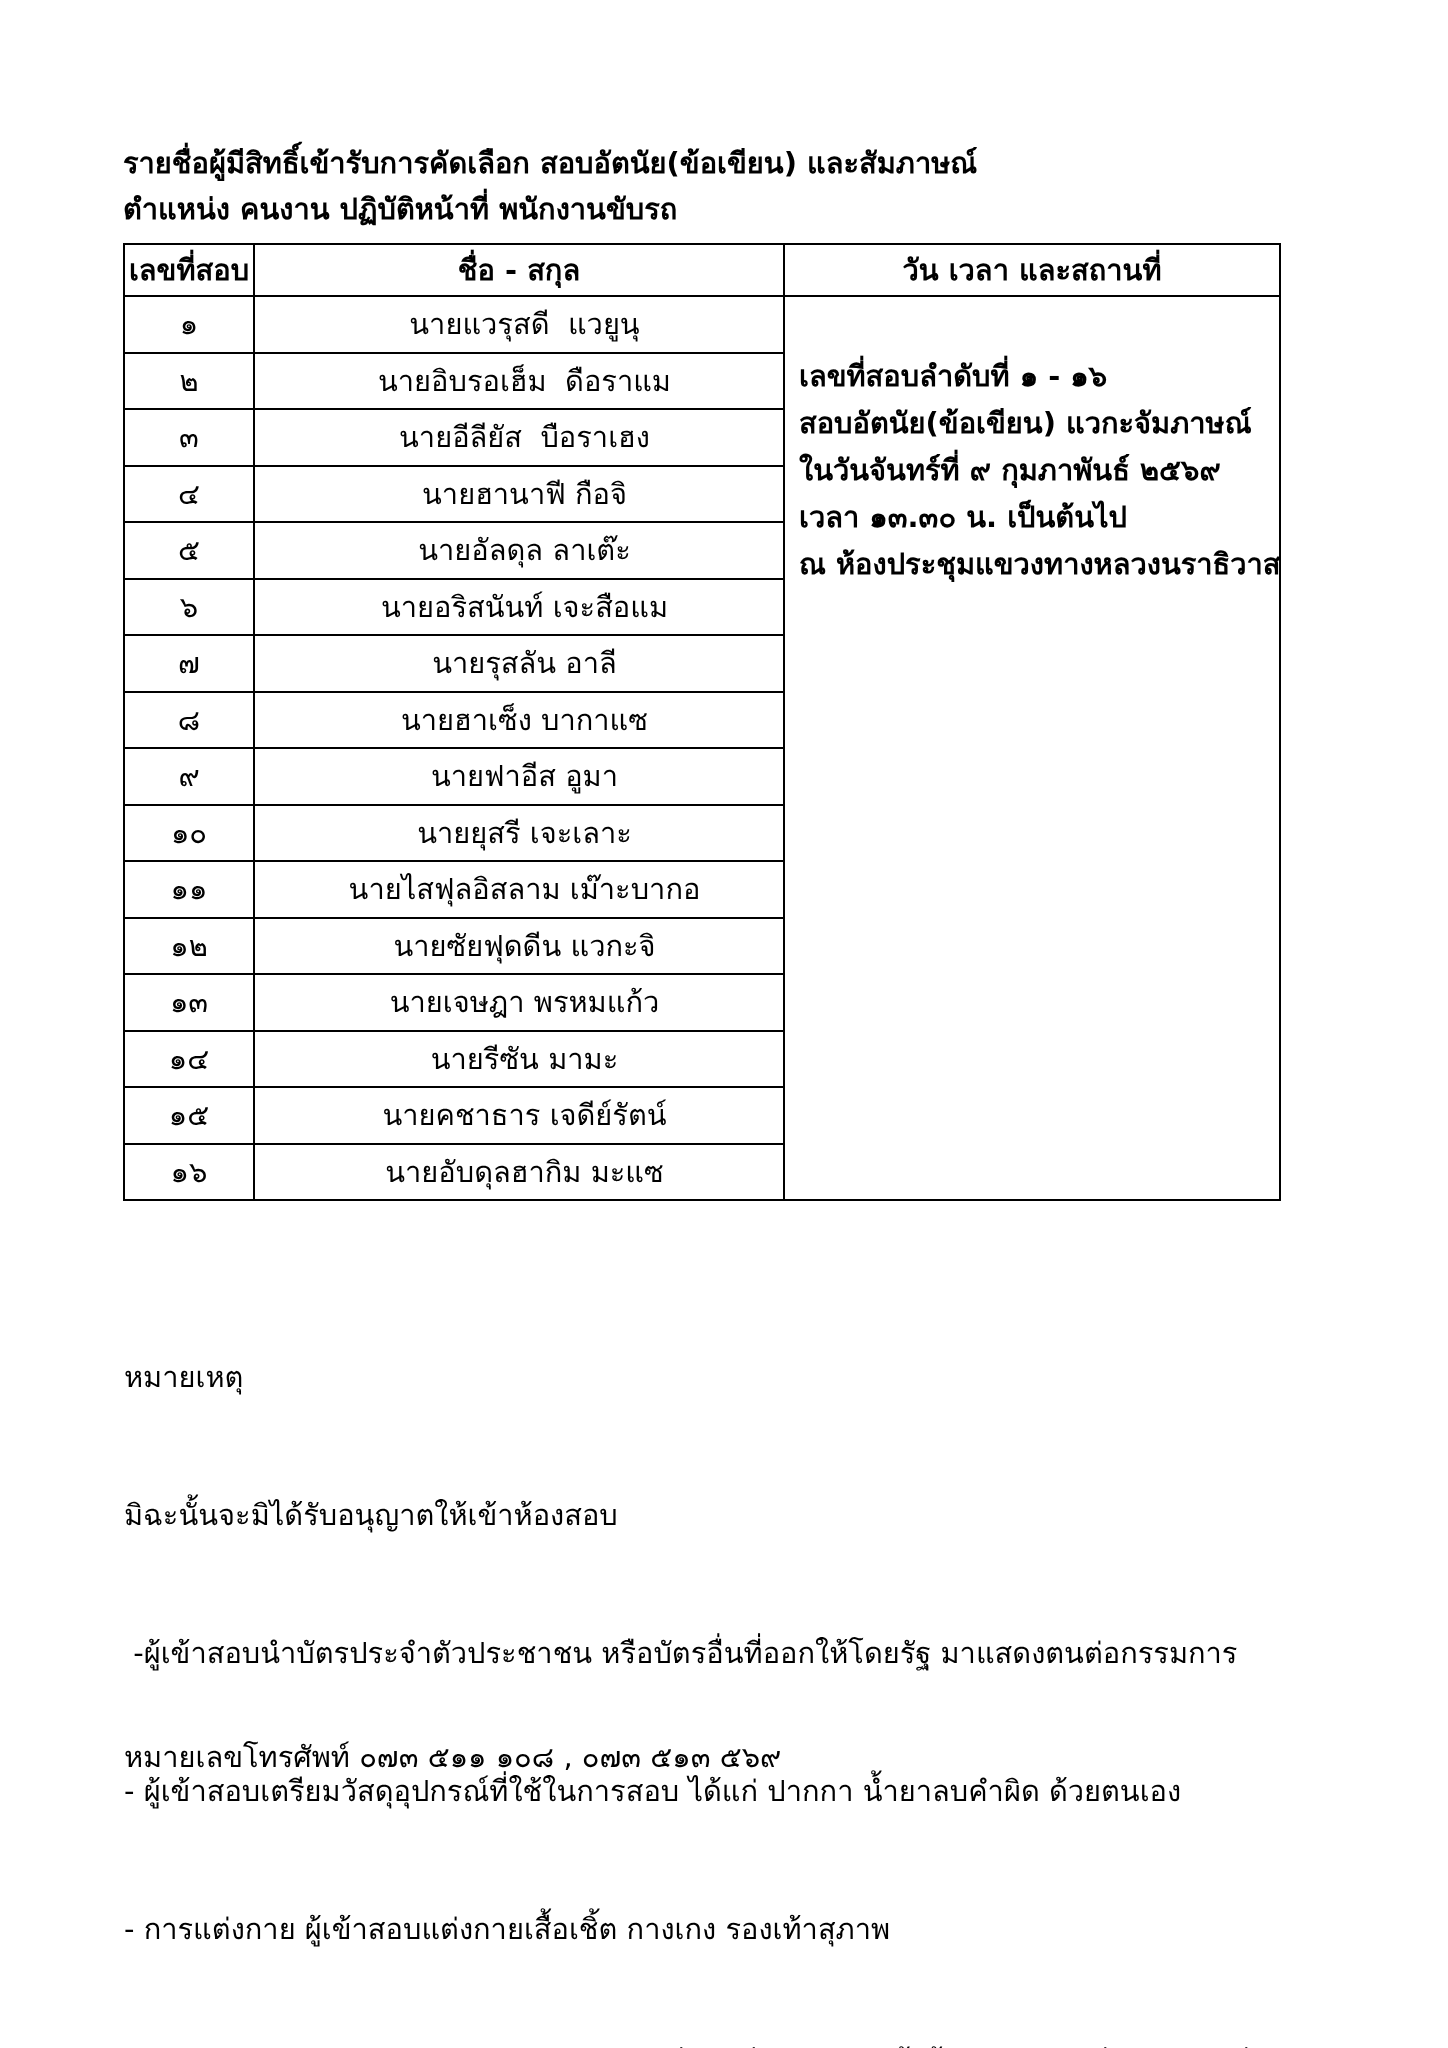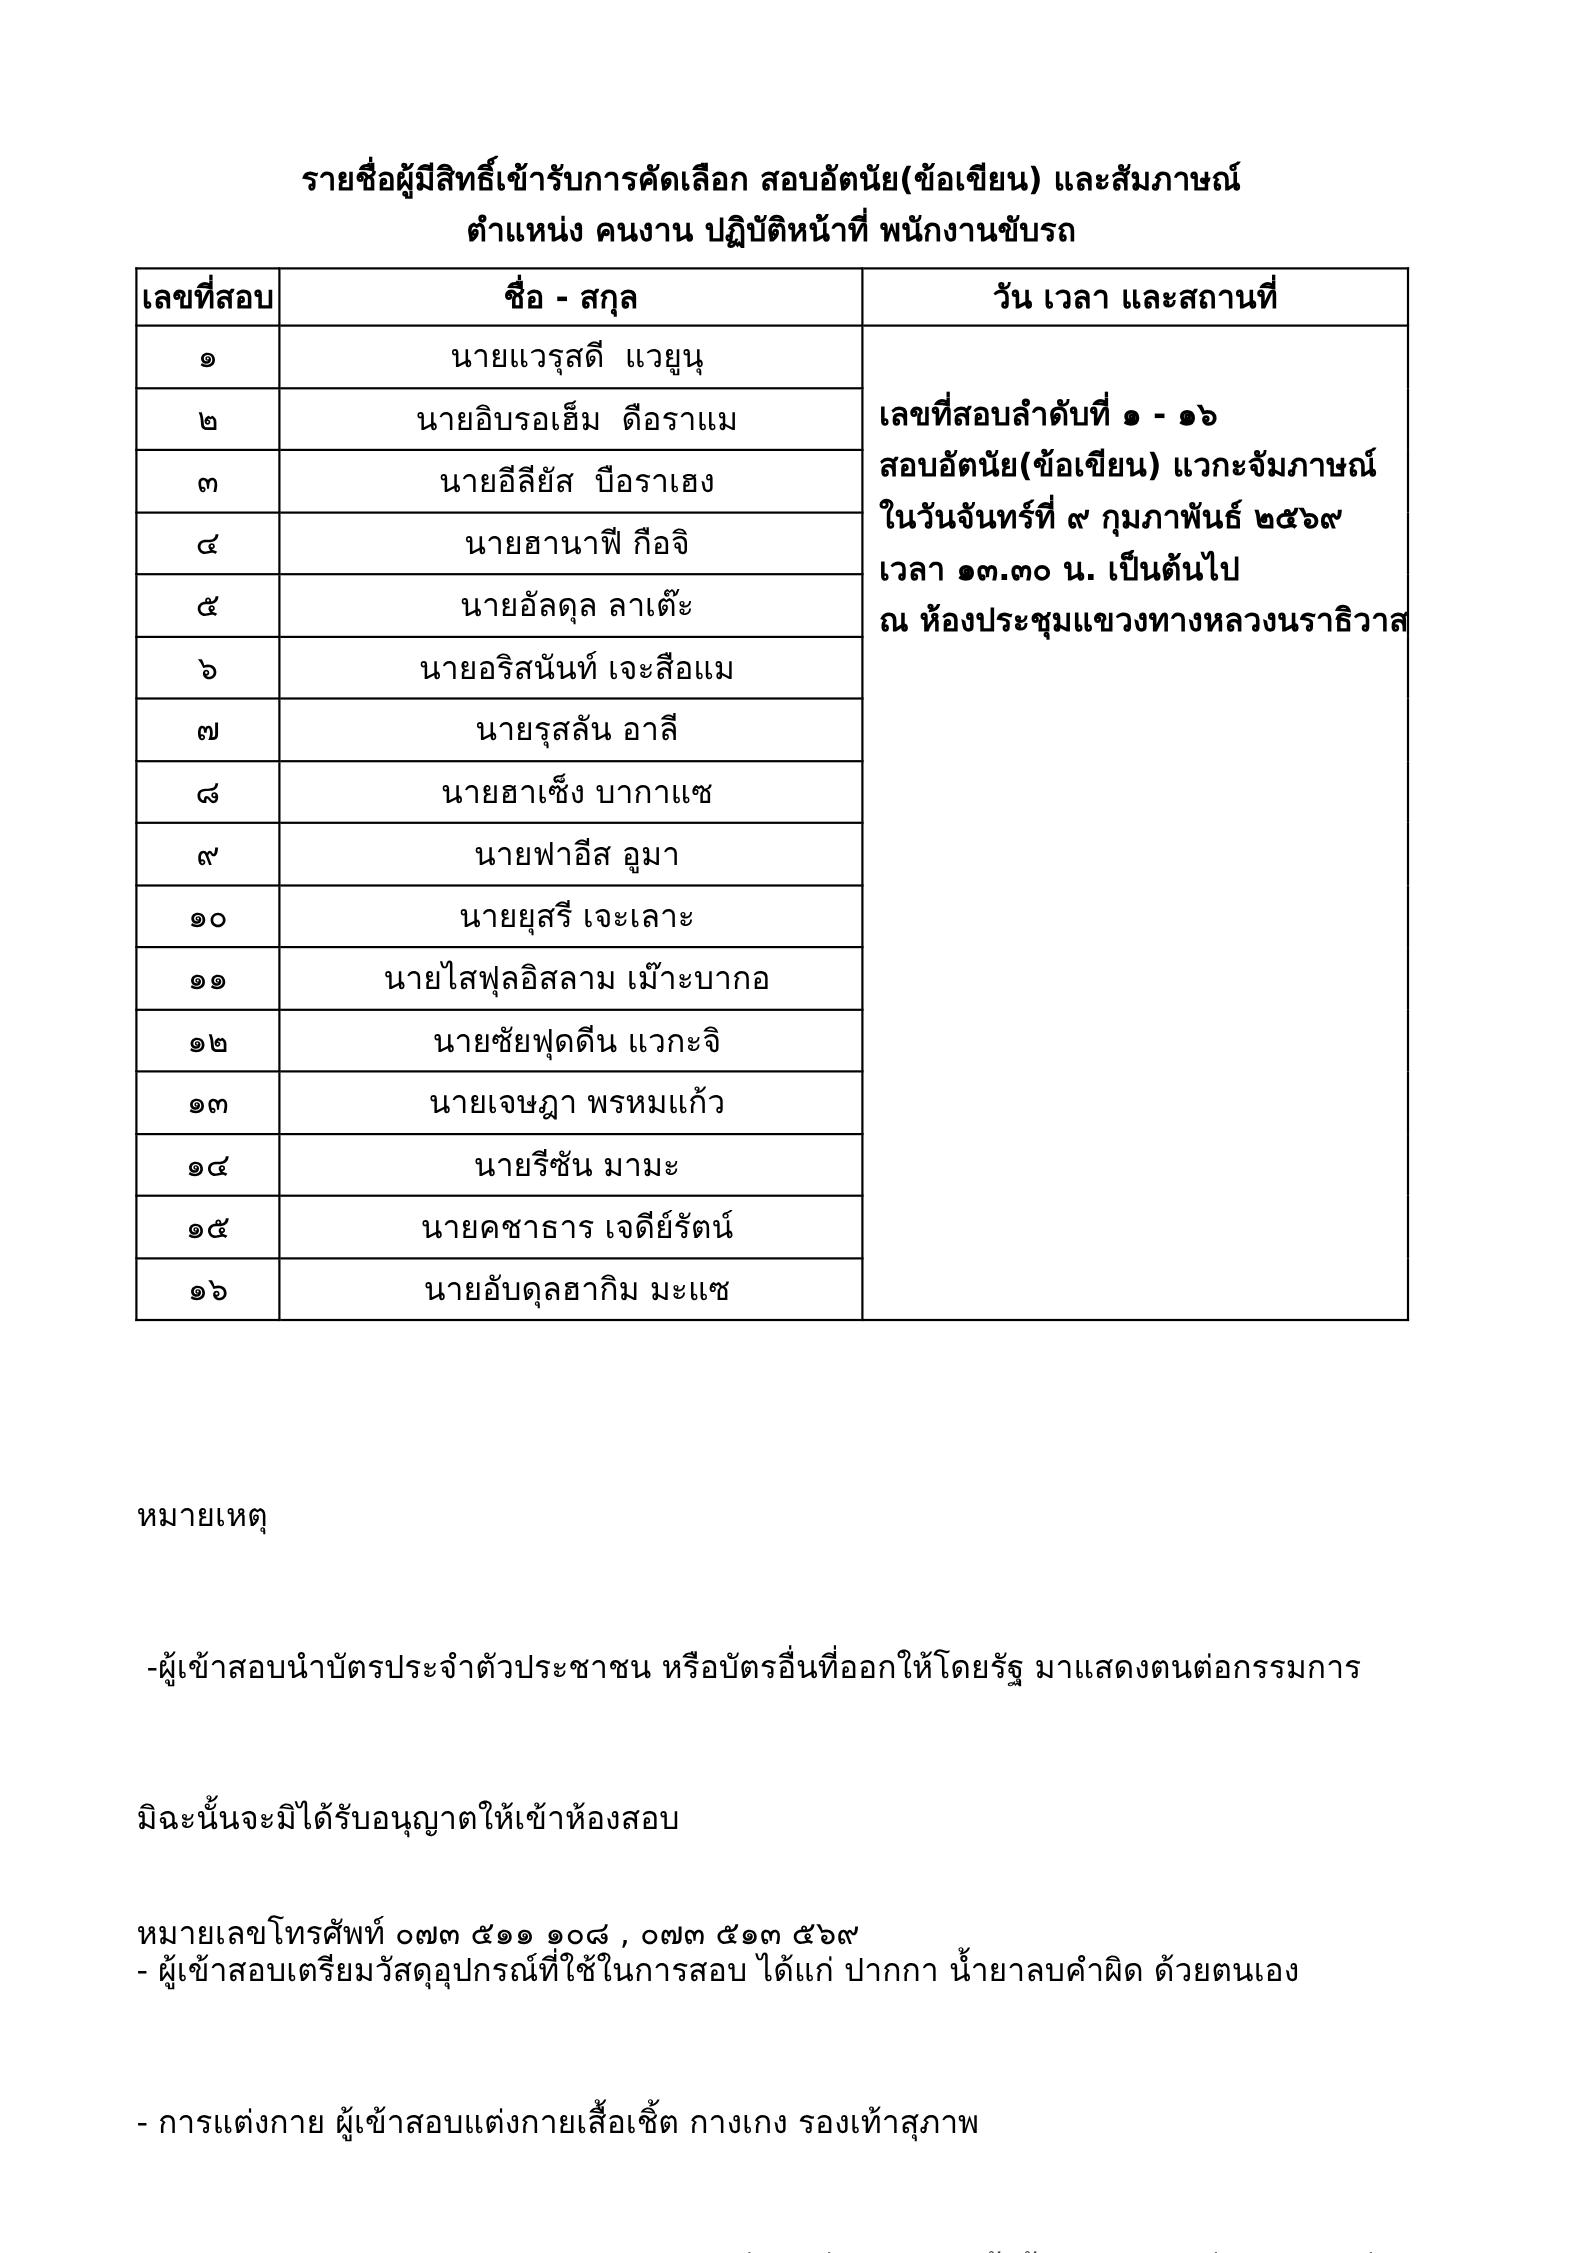--- a/index.html
+++ b/index.html
@@ -5,21 +5,21 @@
   html, body { margin: 0; padding: 0; }
   body {
     width: 1448px; height: 2048px;
     background: #ffffff; color: #000000;
     font-family: "DejaVu Sans", sans-serif;
     position: relative;
   }
   .abs { position: absolute; }
   .title-line {
     left: 123px; width: 1156px;
-    text-align: center;
+    text-align: left;
     font-size: 29px; font-weight: bold;
     white-space: nowrap;
   }
   .title-line.l1 { top: 140px; }
   .title-line.l2 { top: 186px; }
 
   table.candidates {
     position: absolute; left: 123px; top: 243px;
     width: 1156px;
     border-collapse: collapse; table-layout: fixed; padding-left: 24px;
@@ -146,22 +146,22 @@
       </tr>
       <tr>
         <td class="cell-num">๑๖</td>
         <td class="cell-name">นายอับดุลฮากิม มะแซ</td>
       </tr>
     </tbody>
 </table>
 
 <div class="abs notes-block">
   <div>หมายเหตุ</div>
+  <div>มิฉะนั้นจะมิได้รับอนุญาตให้เข้าห้องสอบ</div>
   <div> -ผู้เข้าสอบนำบัตรประจำตัวประชาชน หรือบัตรอื่นที่ออกให้โดยรัฐ มาแสดงตนต่อกรรมการ</div>
-  <div>มิฉะนั้นจะมิได้รับอนุญาตให้เข้าห้องสอบ</div>
   <div>- ผู้เข้าสอบเตรียมวัสดุอุปกรณ์ที่ใช้ในการสอบ ได้แก่ ปากกา น้ำยาลบคำผิด ด้วยตนเอง</div>
   <div>- การแต่งกาย ผู้เข้าสอบแต่งกายเสื้อเชิ้ต กางเกง รองเท้าสุภาพ</div>
   <div>- ผู้เข้าสอบ ต้องสอบตามวัน เวลา และสถานที่สอบที่กำหนดไว้ ทั้งนี้ ถือเป็นหน้าที่ของผู้สอบที่จะต้อง</div>
   
 </div>
 
 <div class="abs contact-block">
   <div>หมายเลขโทรศัพท์ ๐๗๓ ๕๑๑ ๑๐๘ , ๐๗๓ ๕๑๓ ๕๖๙</div>
   
 </div>

